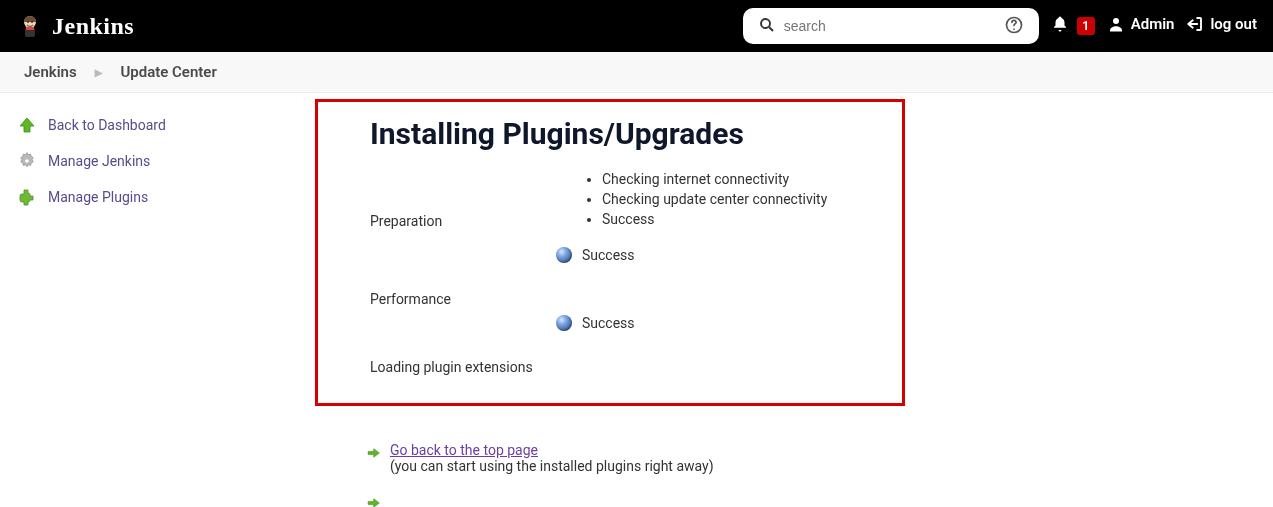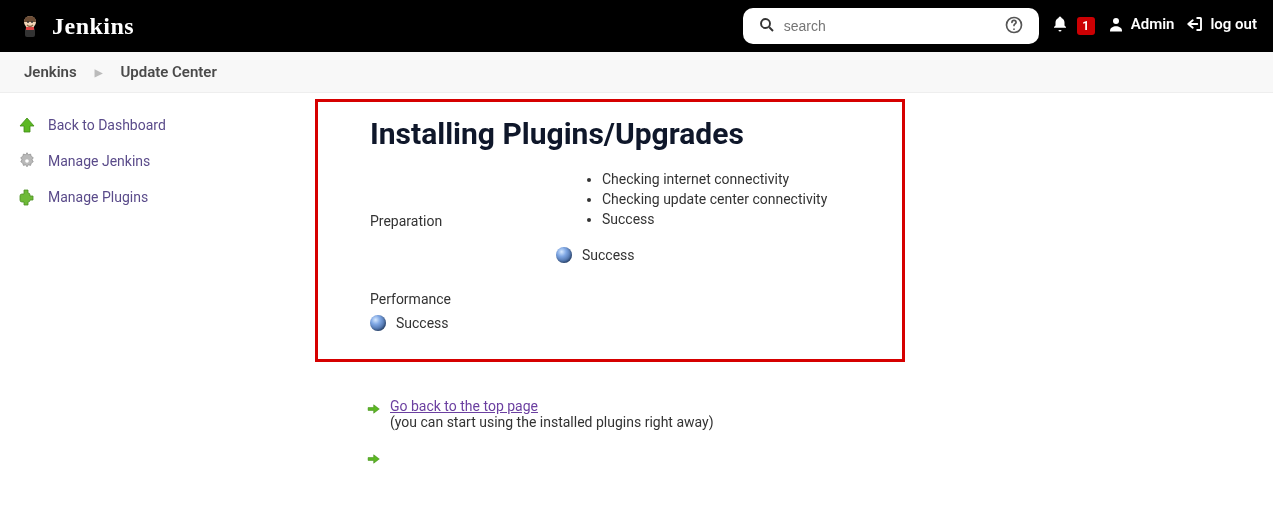--- a/index.html
+++ b/index.html
@@ -324,20 +324,21 @@
 
       <div class="install-row" style="margin-top:18px">
         <div class="label">Performance</div>
         <div class="value">
           <span class="sphere"></span>
           <span>Success</span>
         </div>
       </div>
 
       <div class="install-row">
+        <div class="label">Loading plugin extensions</div>
         <div class="value">
           <span class="sphere"></span>
           <span>Success</span>
         </div>
       </div>
     </div>
 
     <div class="after-box">
       <div class="after-row">
         <span class="arrow-wrap">

